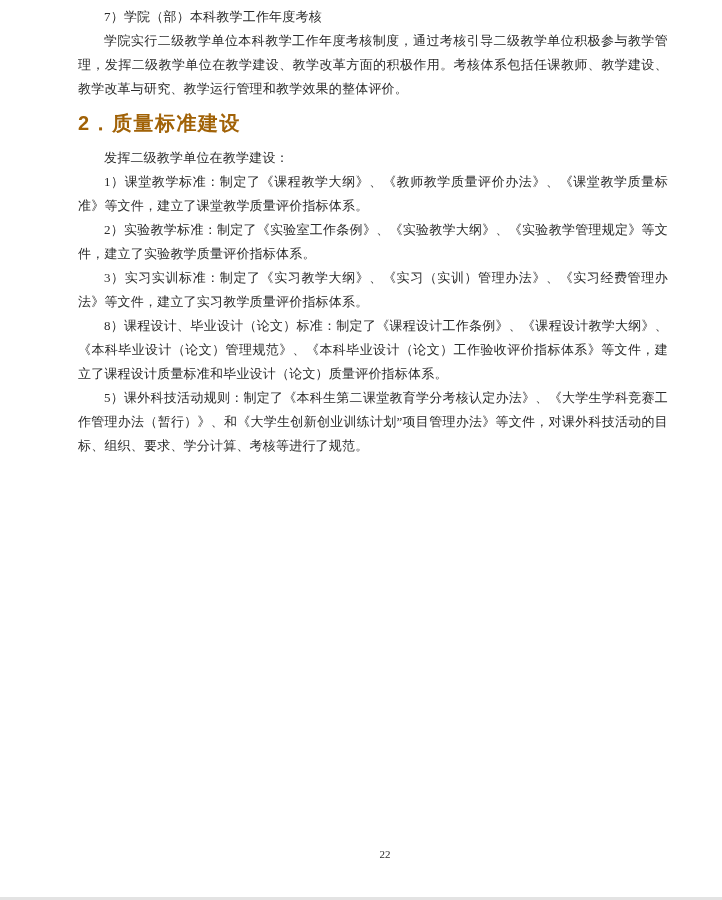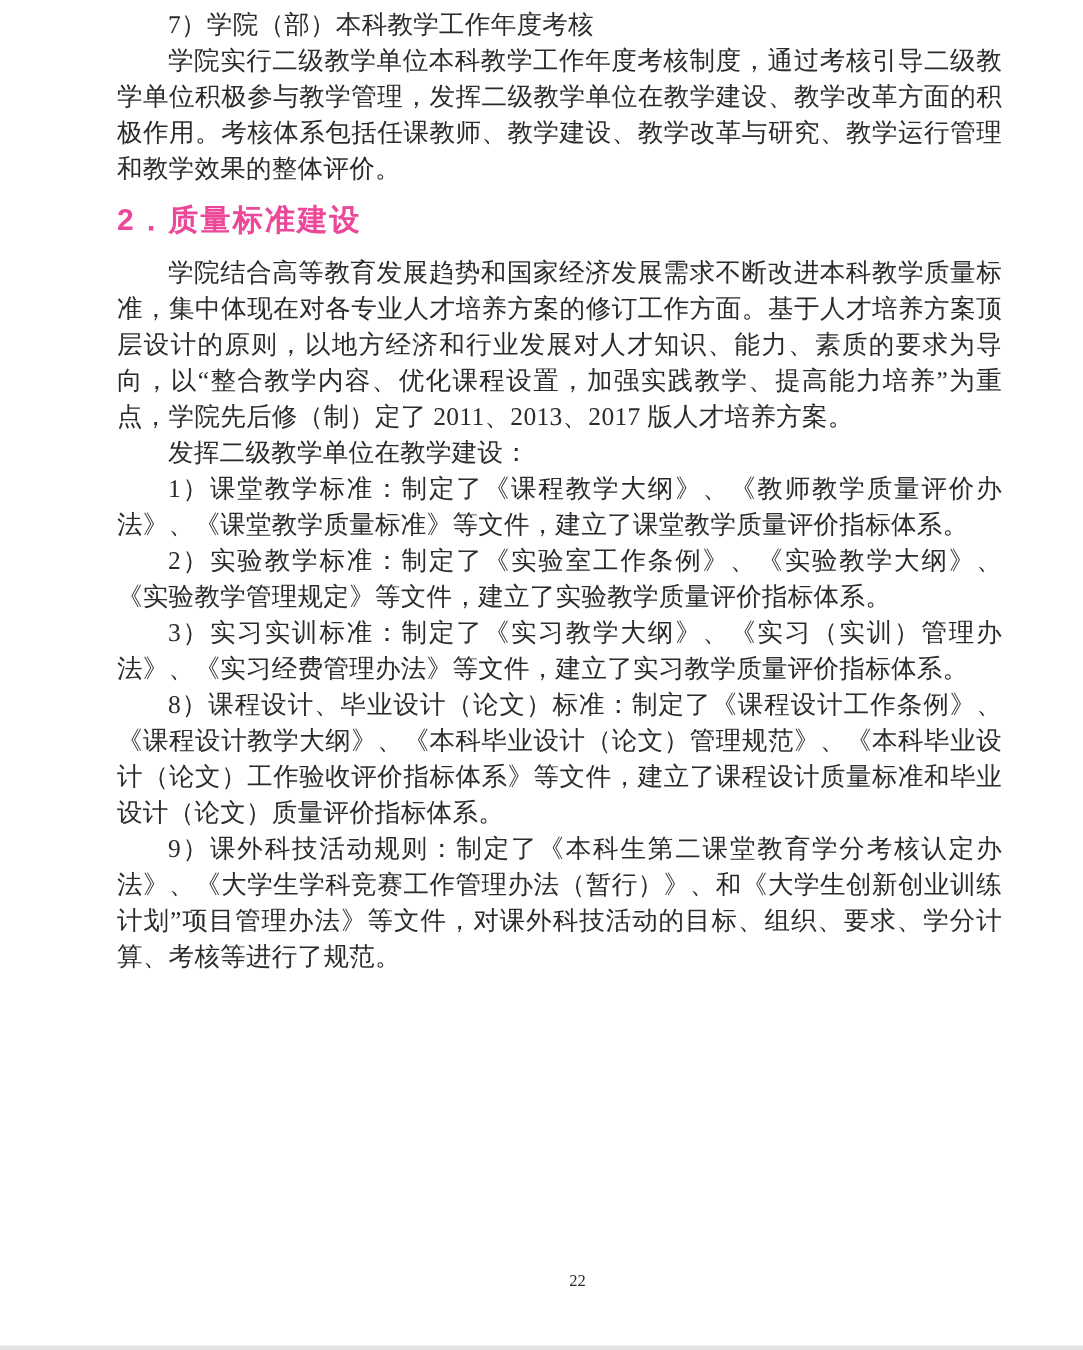--- a/index.html
+++ b/index.html
@@ -17,34 +17,34 @@
     color: #2b2b2b;
   }
   .content {
     position: absolute;
     left: 78px;
     top: 5px;
     width: 590px;
   }
   .para {
     margin: 0;
-    font-size: 17px;
+    font-size: 13px;
     line-height: 24px;
     text-align: justify;
     text-justify: inter-ideograph;
     text-indent: 2em;
     letter-spacing: 0.2px;
   }
   .section-heading {
     margin: 9px 0 10px 0;
     font-family: "Liberation Sans", "DejaVu Sans", sans-serif;
     font-weight: bold;
     font-size: 20px;
     line-height: 26px;
-    color: #ec4899;
+    color: #a16207;
     letter-spacing: 1.5px;
     text-indent: 0;
   }
   .page-number {
     position: absolute;
     top: 845px;
     left: 0;
     width: 100%;
     text-align: center;
     font-size: 11px;
@@ -67,33 +67,32 @@
 <div class="page">
   <div class="content">
 
     <p class="para">7）学院（部）本科教学工作年度考核</p>
 
     <p class="para">学院实行二级教学单位本科教学工作年度考核制度，通过考核引导二级教学单位积极参与教学管理，发挥二级教学单位在教学建设、教学改革方面的积极作用。考核体系包括任课教师、教学建设、教学改革与研究、教学运行管理和教学效果的整体评价。</p>
 
     <h2 class="section-heading">2．质量标准建设</h2>
 
 
-    <p class="para">学院结合高等教育发展趋势和国家经济发展需求不断改进本科教学质量标准，集中体现在对各专业人才培养方案的修订工作方面。基于人才培养方案顶层设计的原则，以地方经济和行业发展对人才知识、能力、素质的要求为导向，以“整合教学内容、优化课程设置，加强实践教学、提高能力培养”为重点，学院先后修（制）定了 2011、2013、2017 版人才培养方案。</p>
 
     <p class="para">发挥二级教学单位在教学建设：</p>
 
     <p class="para">1）课堂教学标准：制定了《课程教学大纲》、《教师教学质量评价办法》、《课堂教学质量标准》等文件，建立了课堂教学质量评价指标体系。</p>
 
     <p class="para">2）实验教学标准：制定了《实验室工作条例》、《实验教学大纲》、《实验教学管理规定》等文件，建立了实验教学质量评价指标体系。</p>
 
     <p class="para">3）实习实训标准：制定了《实习教学大纲》、《实习（实训）管理办法》、《实习经费管理办法》等文件，建立了实习教学质量评价指标体系。</p>
 
     <p class="para">8）课程设计、毕业设计（论文）标准：制定了《课程设计工作条例》、《课程设计教学大纲》、《本科毕业设计（论文）管理规范》、《本科毕业设计（论文）工作验收评价指标体系》等文件，建立了课程设计质量标准和毕业设计（论文）质量评价指标体系。</p>
 
-    <p class="para">9）课外科技活动规则：制定了《本科生第二课堂教育学分考核认定办法》、《大学生学科竞赛工作管理办法（暂行）》、和《大学生创新创业训练计划”项目管理办法》等文件，对课外科技活动的目标、组织、要求、学分计算、考核等进行了规范。</p>
+    <p class="para">5）课外科技活动规则：制定了《本科生第二课堂教育学分考核认定办法》、《大学生学科竞赛工作管理办法（暂行）》、和《大学生创新创业训练计划”项目管理办法》等文件，对课外科技活动的目标、组织、要求、学分计算、考核等进行了规范。</p>
 
 
   </div>
 
   <div class="page-number">22</div>
 
   <div class="scan-edge"></div>
 </div>
 
 </body></html>

